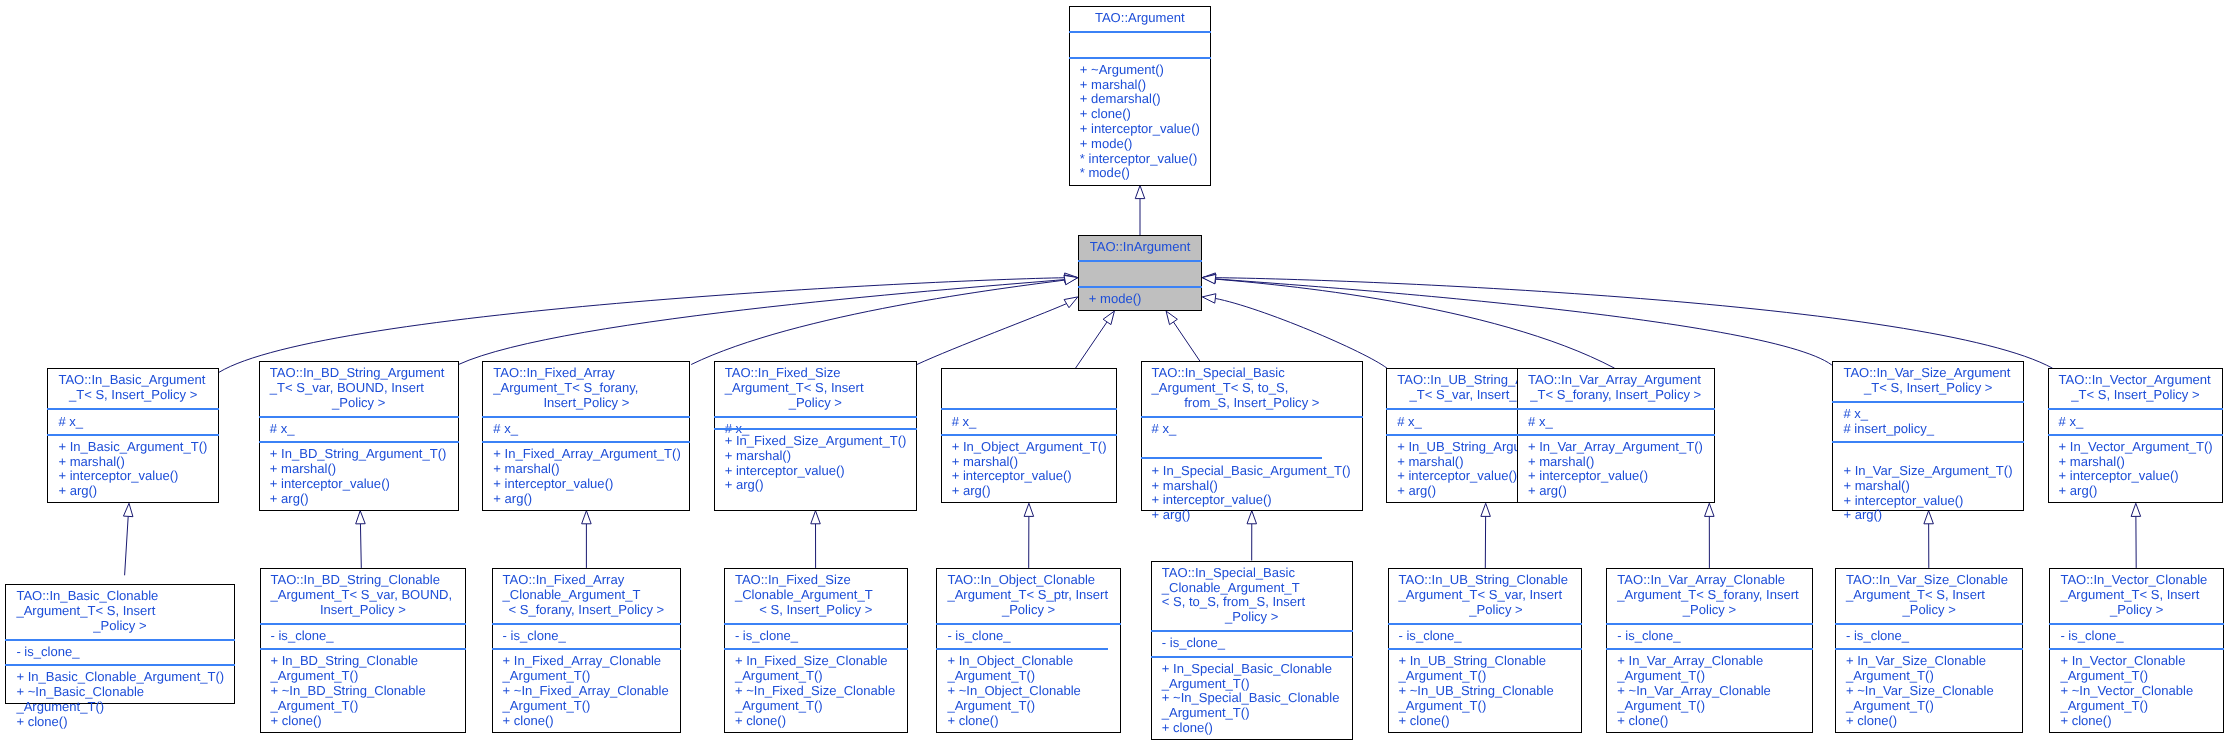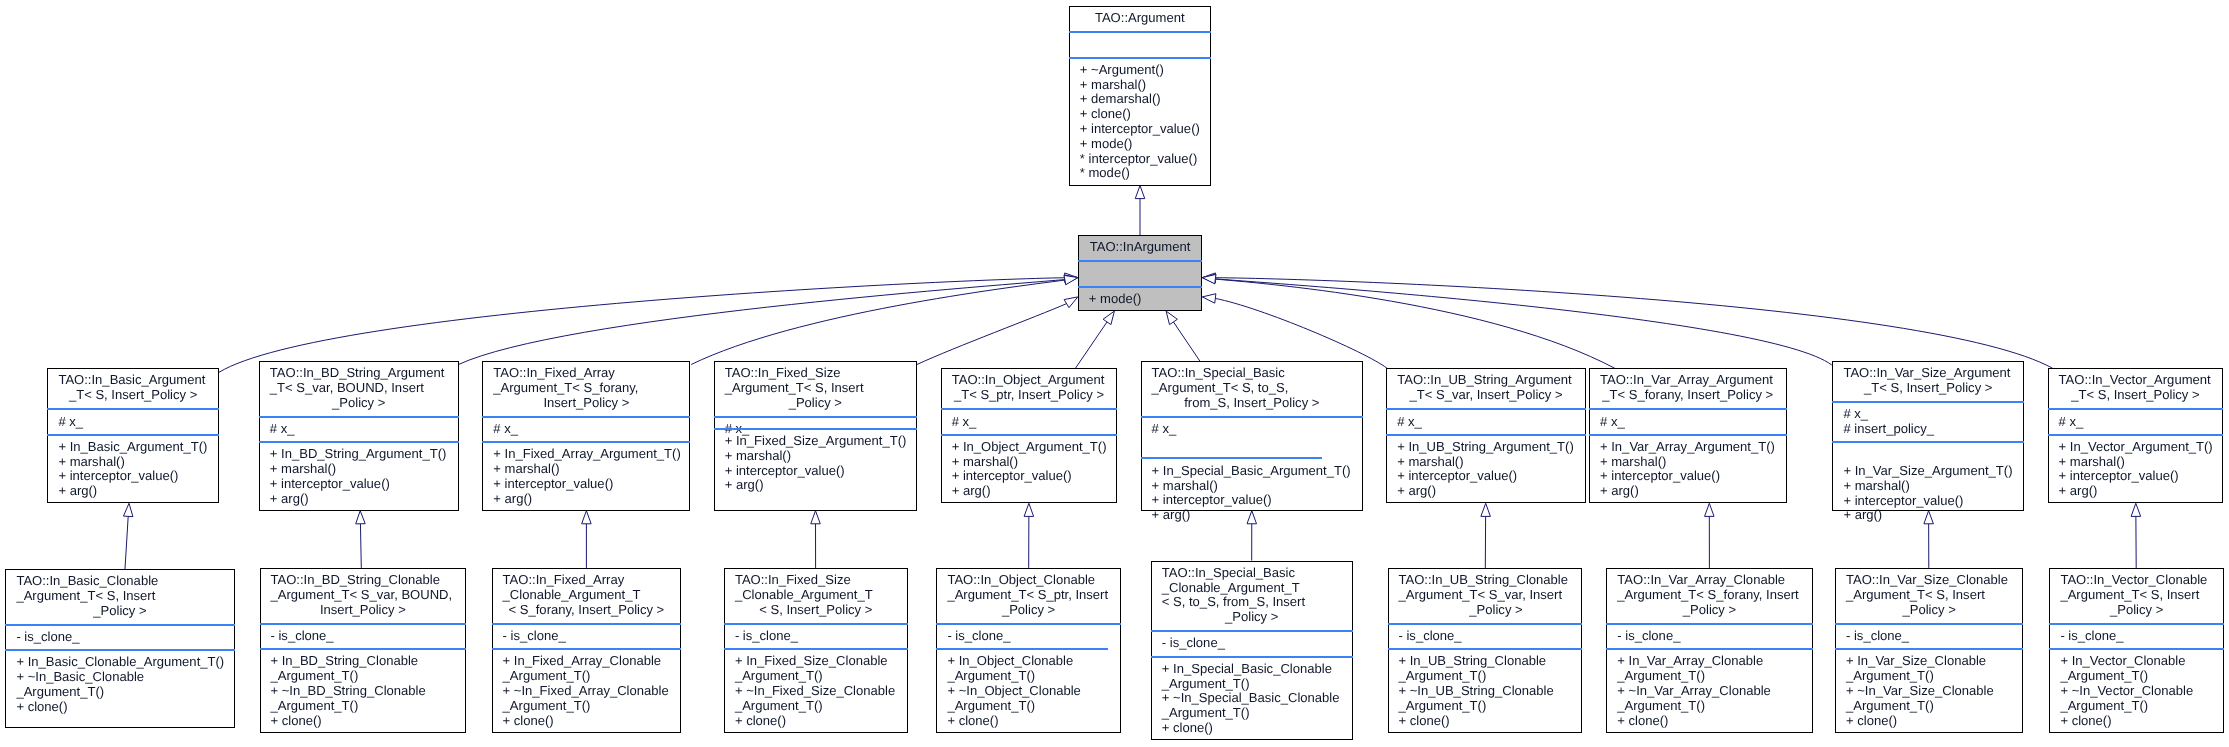--- a/index.html
+++ b/index.html
@@ -1,18 +1,18 @@
 <!DOCTYPE html>
 <html><head>
 <meta charset="utf-8">
 <title>TAO::InArgument inheritance diagram</title>
 <style>
   html,body{margin:0;padding:0;background:#ffffff;}
   #canvas{position:relative;width:2229px;height:747px;background:#ffffff;overflow:hidden;
-          font-family:"Liberation Sans", sans-serif;font-size:13.05px;color:#0f172a;
+          font-family:"Liberation Sans", sans-serif;font-size:13.05px;color:#1d4ed8;
           -webkit-font-smoothing:antialiased;text-rendering:geometricPrecision;}
   .uml-node{position:absolute;box-sizing:border-box;border:1px solid #000000;background:#ffffff;}
   .uml-node.is-highlight{background:#bfbfbf;}
   .uml-sect{position:absolute;left:-1px;box-sizing:border-box;padding-left:11px;}
   .uml-sect.has-rule{border-top:2px solid #3b82f6;}
   .uml-line{white-space:pre;line-height:14.8px;height:14.8px;transform:translateZ(0);}
   .uml-line.is-centered{text-align:center;padding-right:11px;}
   #edges{position:absolute;left:0;top:0;width:2229px;height:747px;overflow:visible;}
   .edge-line{fill:none;stroke:#191970;stroke-width:1;}
   .edge-arrow{fill:#ffffff;stroke:#191970;stroke-width:1;}
@@ -193,24 +193,20 @@
 <div class="uml-line"># x_</div>
 </div>
 <div class="uml-sect has-rule" style="top:66px;height:87px;width:203.2px;padding-top:4.3px">
 <div class="uml-line">+ In_Fixed_Size_Argument_T()</div>
 <div class="uml-line">+ marshal()</div>
 <div class="uml-line">+ interceptor_value()</div>
 <div class="uml-line">+ arg()</div>
 </div>
 </div>
 <div class="uml-node" style="left:940.7px;top:368.2px;width:176.6px;height:135.1px">
-<div class="uml-sect" style="top:-1.0px;height:40.1px;width:176.6px;padding-top:5.3px">
-<div class="uml-line">TAO::In_Object_Argument</div>
-<div class="uml-line is-centered">_T&lt; S_ptr, Insert_Policy &gt;</div>
-</div>
 <div class="uml-sect has-rule" style="top:39.1px;height:25.3px;width:176.6px;padding-top:4.3px">
 <div class="uml-line"># x_</div>
 </div>
 <div class="uml-sect has-rule" style="top:64.4px;height:69.7px;width:176.6px;padding-top:4.3px">
 <div class="uml-line">+ In_Object_Argument_T()</div>
 <div class="uml-line">+ marshal()</div>
 <div class="uml-line">+ interceptor_value()</div>
 <div class="uml-line">+ arg()</div>
 </div>
 </div>
@@ -238,21 +234,21 @@
 <div class="uml-sect has-rule" style="top:39.1px;height:25.3px;width:199.8px;padding-top:4.3px">
 <div class="uml-line"># x_</div>
 </div>
 <div class="uml-sect has-rule" style="top:64.4px;height:69.7px;width:199.8px;padding-top:4.3px">
 <div class="uml-line">+ In_UB_String_Argument_T()</div>
 <div class="uml-line">+ marshal()</div>
 <div class="uml-line">+ interceptor_value()</div>
 <div class="uml-line">+ arg()</div>
 </div>
 </div>
-<div class="uml-node" style="left:1589px;top:368.2px;width:197.5px;height:135.1px">
+<div class="uml-node" style="left:1517px;top:368.2px;width:197.5px;height:135.1px">
 <div class="uml-sect" style="top:-1.0px;height:40.1px;width:197.5px;padding-top:5.3px">
 <div class="uml-line">TAO::In_Var_Array_Argument</div>
 <div class="uml-line is-centered">_T&lt; S_forany, Insert_Policy &gt;</div>
 </div>
 <div class="uml-sect has-rule" style="top:39.1px;height:25.3px;width:197.5px;padding-top:4.3px">
 <div class="uml-line"># x_</div>
 </div>
 <div class="uml-sect has-rule" style="top:64.4px;height:69.7px;width:197.5px;padding-top:4.3px">
 <div class="uml-line">+ In_Var_Array_Argument_T()</div>
 <div class="uml-line">+ marshal()</div>
@@ -284,21 +280,21 @@
 <div class="uml-sect has-rule" style="top:39.1px;height:25.3px;width:175.7px;padding-top:4.3px">
 <div class="uml-line"># x_</div>
 </div>
 <div class="uml-sect has-rule" style="top:64.4px;height:69.7px;width:175.7px;padding-top:4.3px">
 <div class="uml-line">+ In_Vector_Argument_T()</div>
 <div class="uml-line">+ marshal()</div>
 <div class="uml-line">+ interceptor_value()</div>
 <div class="uml-line">+ arg()</div>
 </div>
 </div>
-<div class="uml-node" style="left:5.4px;top:569px;width:229.2px;height:159px">
+<div class="uml-node" style="left:5.4px;top:584px;width:229.2px;height:120px">
 <div class="uml-sect" style="top:-1.0px;height:54.9px;width:229.2px;padding-top:5.3px">
 <div class="uml-line">TAO::In_Basic_Clonable</div>
 <div class="uml-line">_Argument_T&lt; S, Insert</div>
 <div class="uml-line is-centered">_Policy &gt;</div>
 </div>
 <div class="uml-sect has-rule" style="top:53.9px;height:25.3px;width:229.2px;padding-top:4.3px">
 <div class="uml-line">- is_clone_</div>
 </div>
 <div class="uml-sect has-rule" style="top:79.2px;height:69.7px;width:229.2px;padding-top:4.3px">
 <div class="uml-line">+ In_Basic_Clonable_Argument_T()</div>

